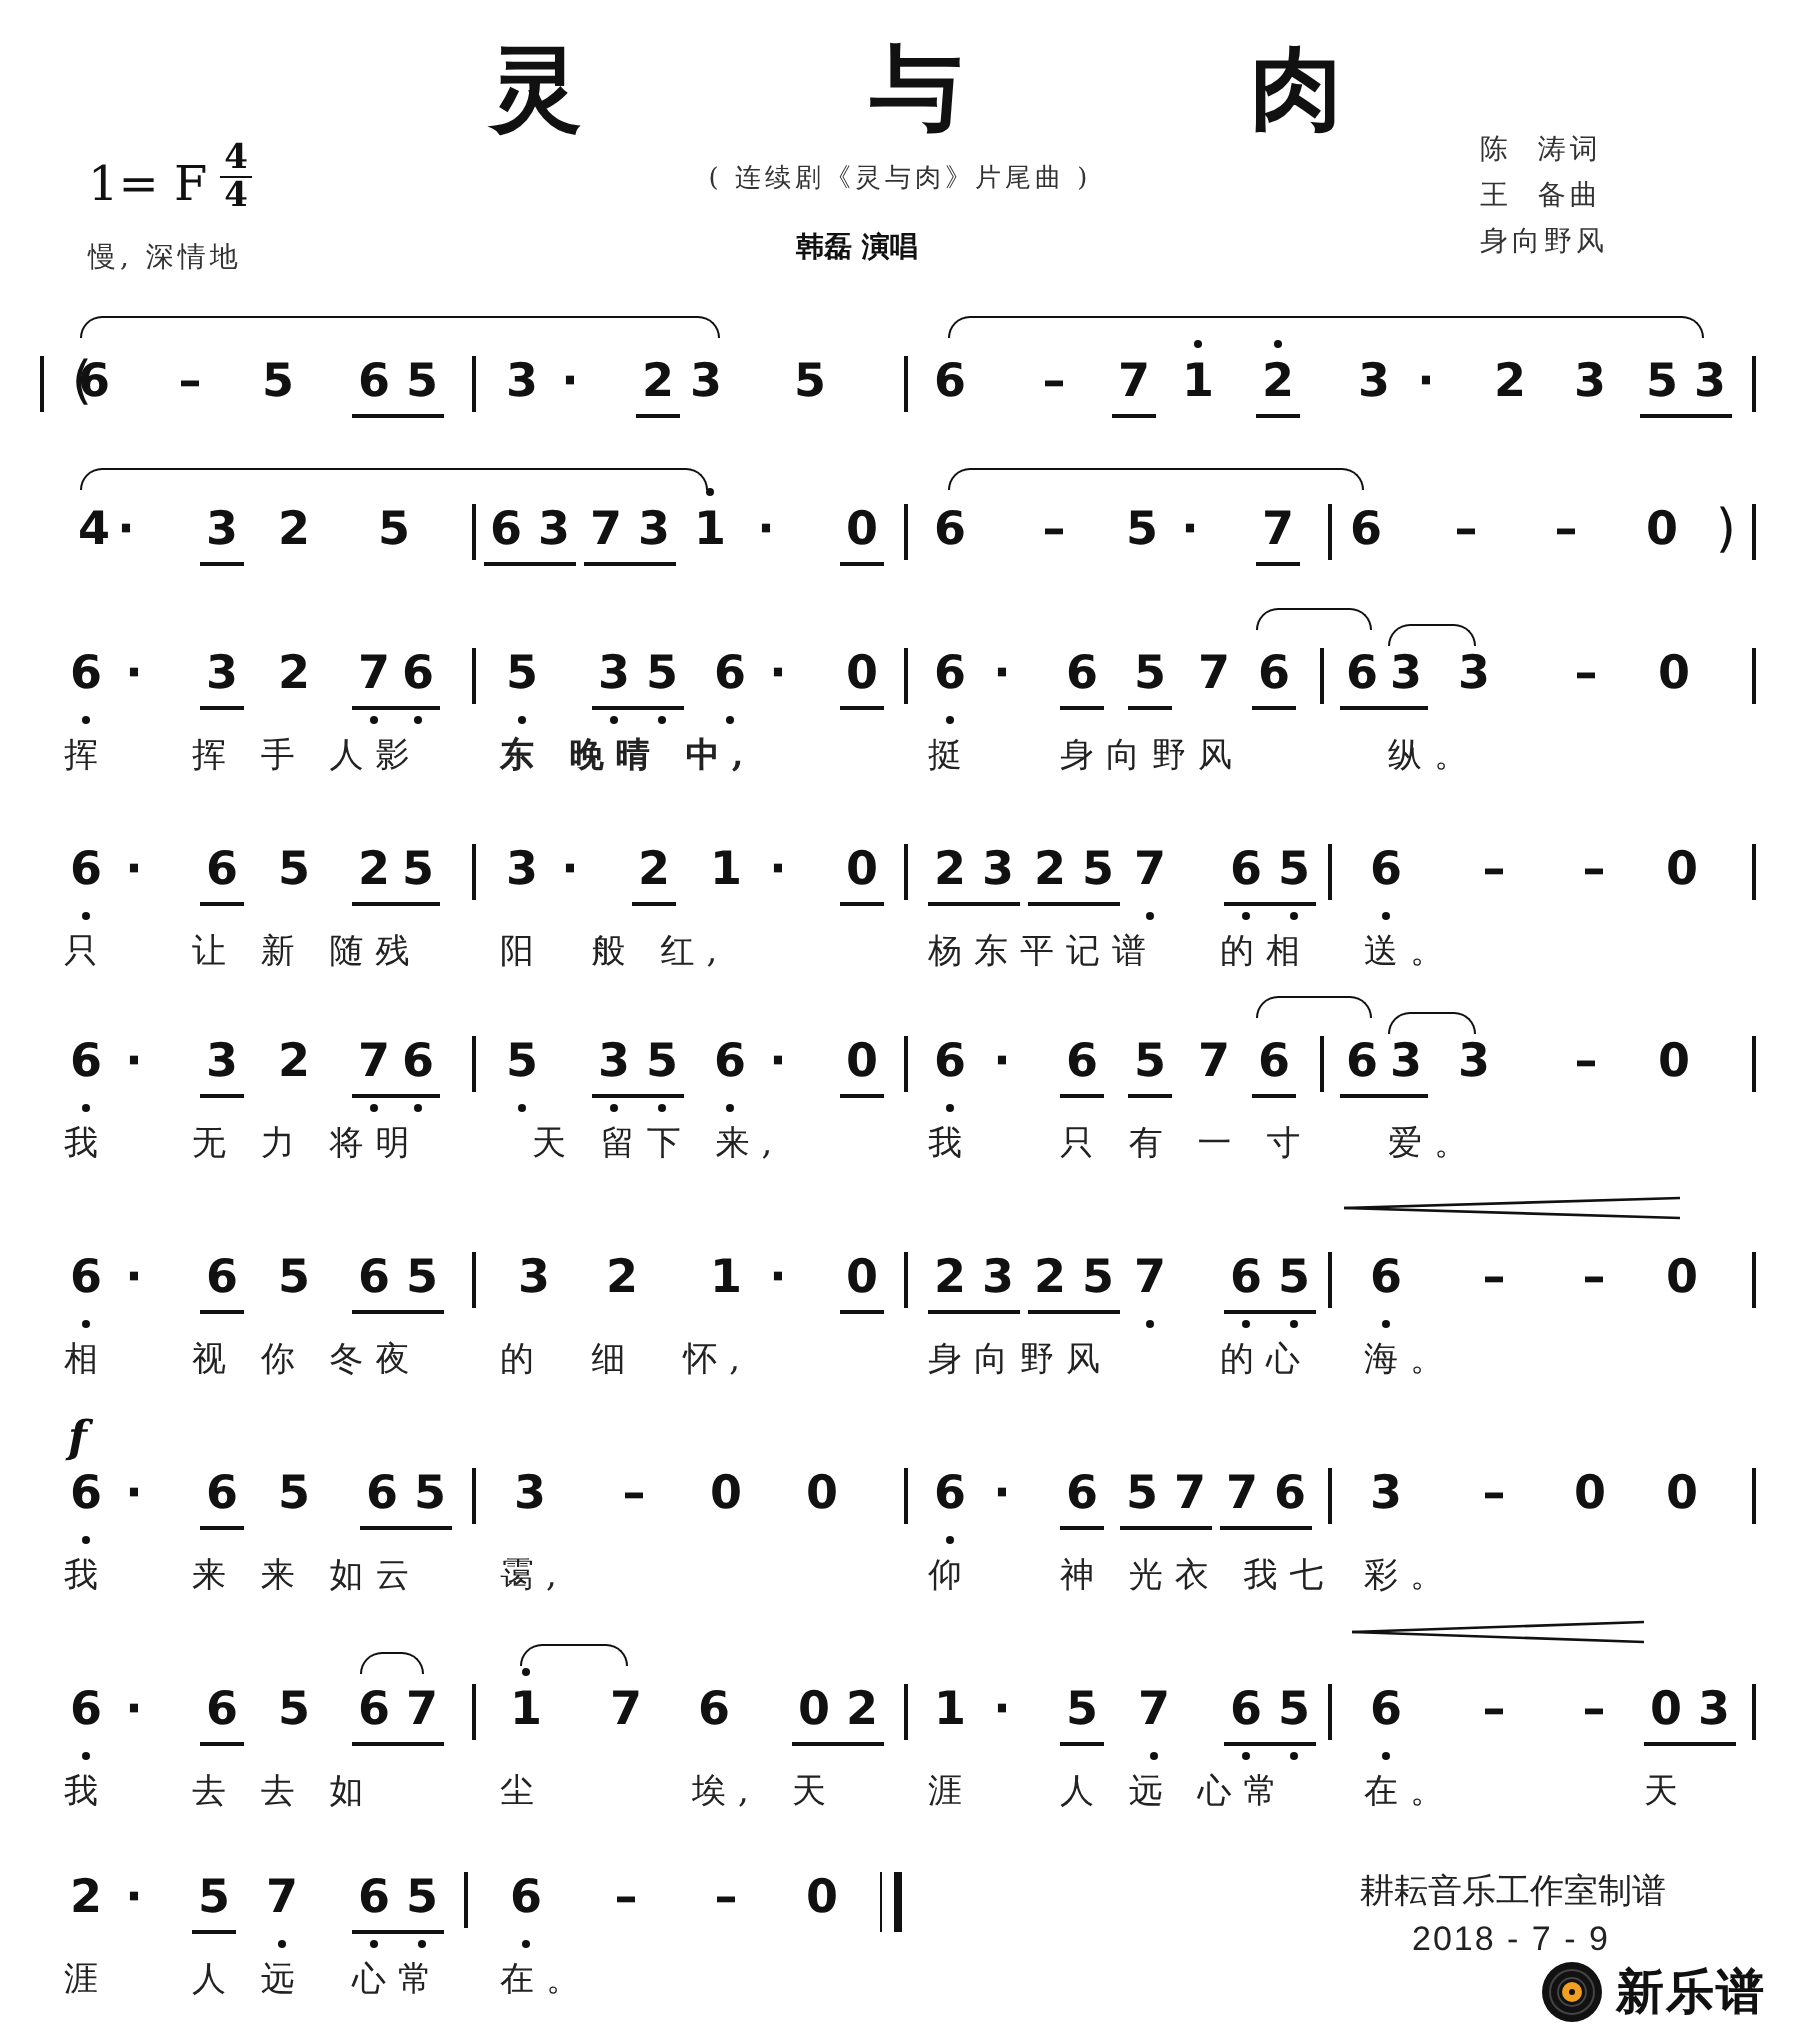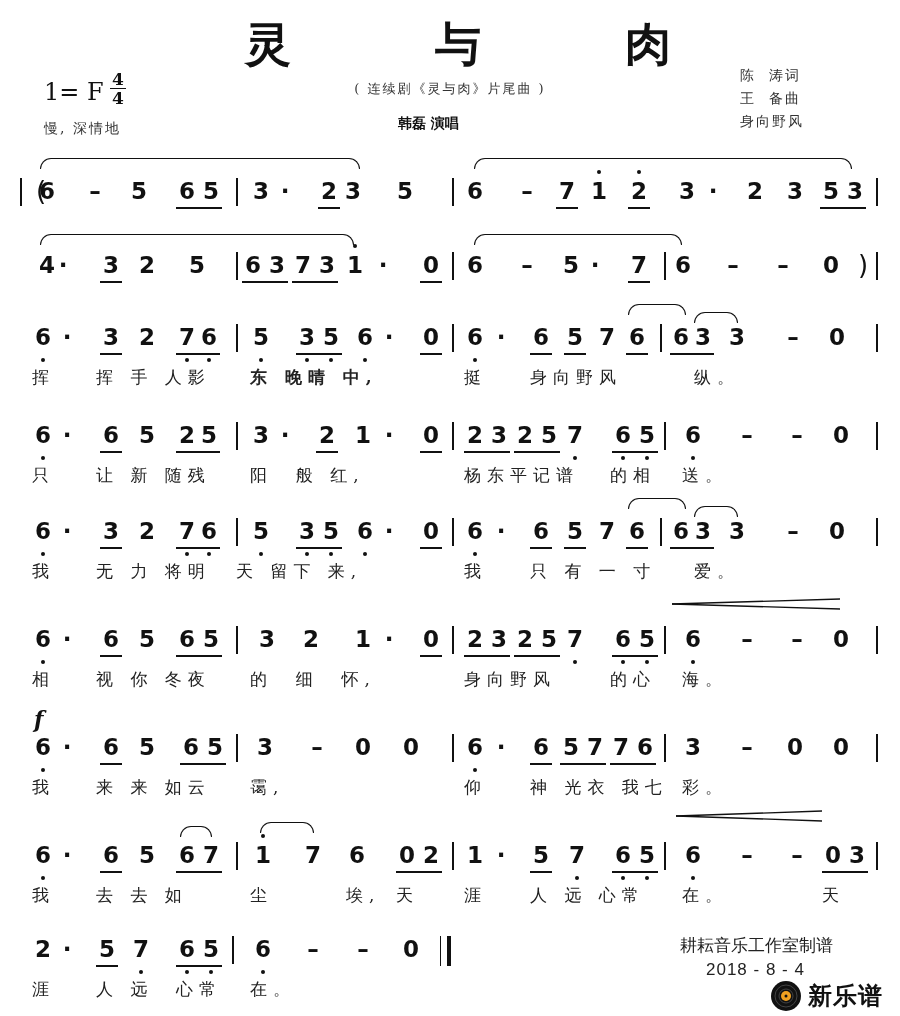--- a/index.html
+++ b/index.html
@@ -238,21 +238,21 @@
       <div class="u" style="left: 176px; width: 44px; top: 31px;"></div>
       <div class="u" style="left: 296px; width: 46px; top: 31px;"></div>
       <div class="u" style="left: 420px; width: 22px; top: 31px;"></div>
       <div class="u" style="left: 530px; width: 22px; top: 31px;"></div>
       <div class="u" style="left: 564px; width: 22px; top: 31px;"></div>
       <div class="u" style="left: 626px; width: 22px; top: 31px;"></div>
       <div class="u" style="left: 670px; width: 44px; top: 31px;"></div>
     </div>
     <span class="lyr" style="left: 32px; top: 560px; white-space: pre; letter-spacing: 6px;">我</span>
     <span class="lyr" style="left: 96px; top: 560px; white-space: pre; letter-spacing: 6px;">无 力 将明</span>
-    <span class="lyr" style="left: 236px; top: 560px; white-space: pre; letter-spacing: 6px;">天 留下 来,</span>
+    <span class="lyr" style="left: 266px; top: 560px; white-space: pre; letter-spacing: 6px;">天 留下 来,</span>
     <span class="lyr" style="left: 464px; top: 560px; white-space: pre; letter-spacing: 6px;">我</span>
     <span class="lyr" style="left: 530px; top: 560px; white-space: pre; letter-spacing: 6px;">只 有 一 寸</span>
     <span class="lyr" style="left: 694px; top: 560px; white-space: pre; letter-spacing: 6px;">爱。</span>
     <div class="row" style="top: 624px;">
       <span class="n" style="left: 32px;">6</span>
       <span class="n" style="left: 56px;">·</span>
       <span class="n" style="left: 100px;">6</span>
       <span class="n" style="left: 136px;">5</span>
       <span class="n" style="left: 176px;">6</span>
       <span class="n" style="left: 200px;">5</span>
@@ -446,21 +446,21 @@
     </svg>
     <svg class="hair" width="150" height="14" style="left: 676px; top: 810px;">
       <line x1="0" y1="6" x2="146" y2="1" stroke="#111" stroke-width="1.3"></line>
       <line x1="0" y1="6" x2="146" y2="11" stroke="#111" stroke-width="1.3"></line>
     </svg>
     <div class="abs" style="left: 440px; top: 936px; width: 6px; height: 30px; border-left: 1.5px solid rgb(17, 17, 17); border-right: 4px solid rgb(17, 17, 17);"></div>
     <div class="bar abs" style="left: 20px; top: 178px;"></div>
   </div>
 
 <div class="abs credit-foot">耕耘音乐工作室制谱</div>
-<div class="abs credit-date">2018 - 8 - 4</div>
+<div class="abs credit-date">2018 - 7 - 9</div>
 <div class="abs logo">
   <svg width="32" height="32" viewBox="0 0 32 32">
     <circle cx="16" cy="16" r="15" fill="#111"></circle>
     <circle cx="16" cy="16" r="11" fill="none" stroke="#444" stroke-width="1"></circle>
     <circle cx="16" cy="16" r="7" fill="none" stroke="#444" stroke-width="1"></circle>
     <circle cx="16" cy="16" r="5" fill="#f0a020"></circle>
     <circle cx="16" cy="16" r="1.5" fill="#111"></circle>
   </svg>
   <span class="logo-text">新乐谱</span>
 </div>

